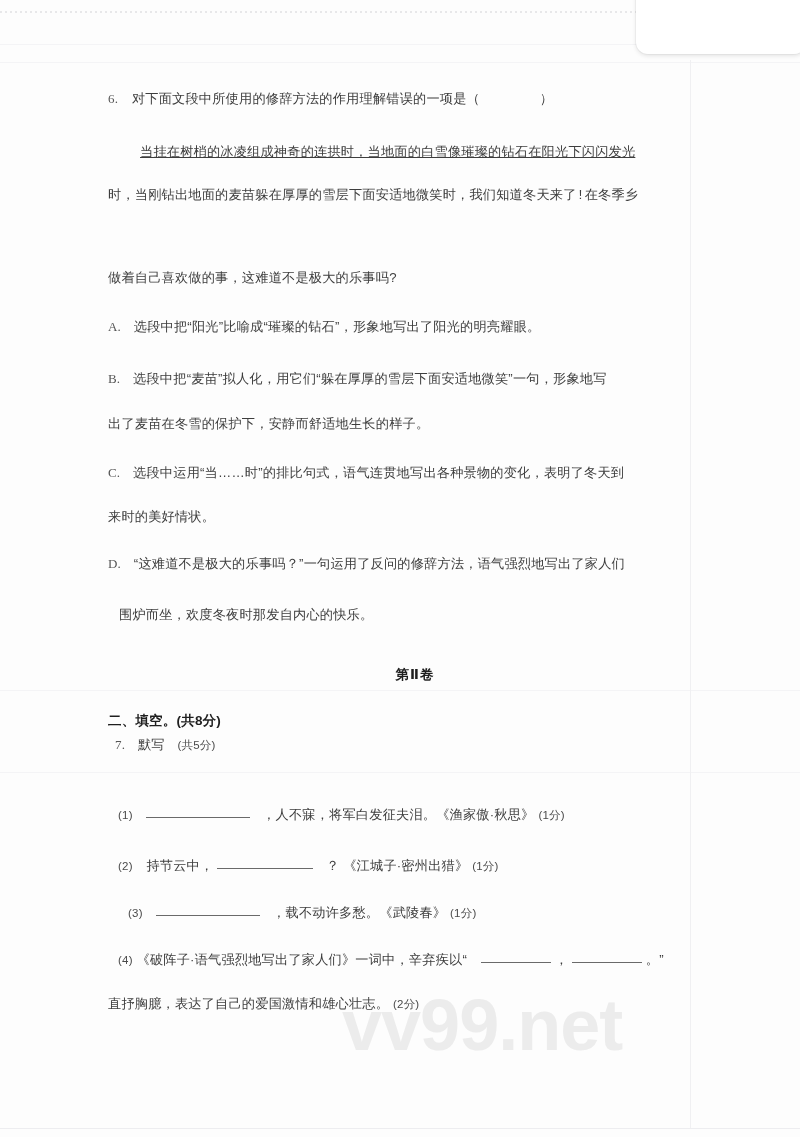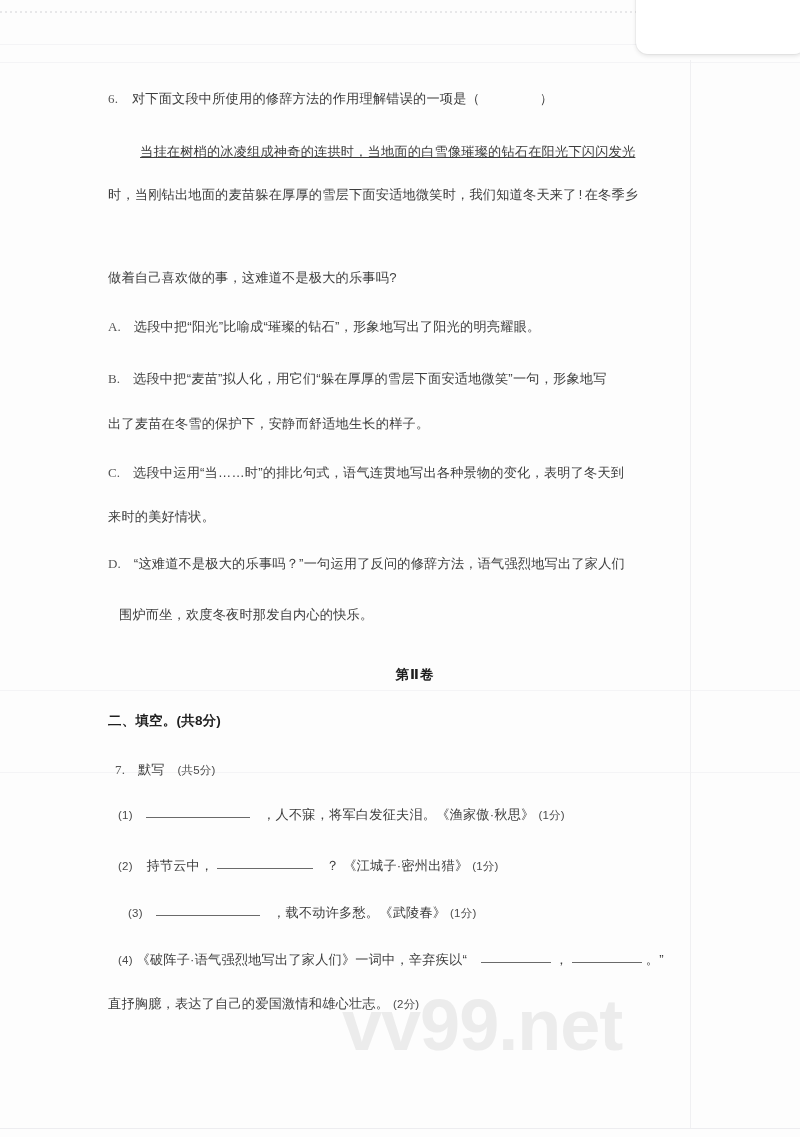--- a/index.html
+++ b/index.html
@@ -210,21 +210,21 @@
       <span class="optlabel">D.</span>
       <span style="display:inline-block;width:5px;"></span>
       <span>“这难道不是极大的乐事吗？”一句运用了反问的修辞方法，语气强烈地写出了家人们</span>
     </div>
     <div class="ln" style="left:108px; top:608px;margin-left:11px;">围炉而坐，欢度冬夜时那发自内心的快乐。</div>
 
     <div class="center juanhead" style="top:666px;padding-left:15px;">第Ⅱ卷</div>
 
     <div class="ln heading2" style="left:108px; top:714px;">二、填空。(共8分)</div>
 
-    <div class="ln" style="left:115px; top:763px;">
+    <div class="ln" style="left:115px; top:738px;">
       <span class="qnum">7.</span>
       <span style="display:inline-block;width:5px;"></span>
       <span>默写</span>
       <span style="display:inline-block;width:5px;"></span>
       <span class="sm">(共5分)</span>
     </div>
 
     <div class="ln" style="left:118px; top:808px;">
       <span class="sm">(1)</span>
       <span style="display:inline-block;width:6px;"></span>

